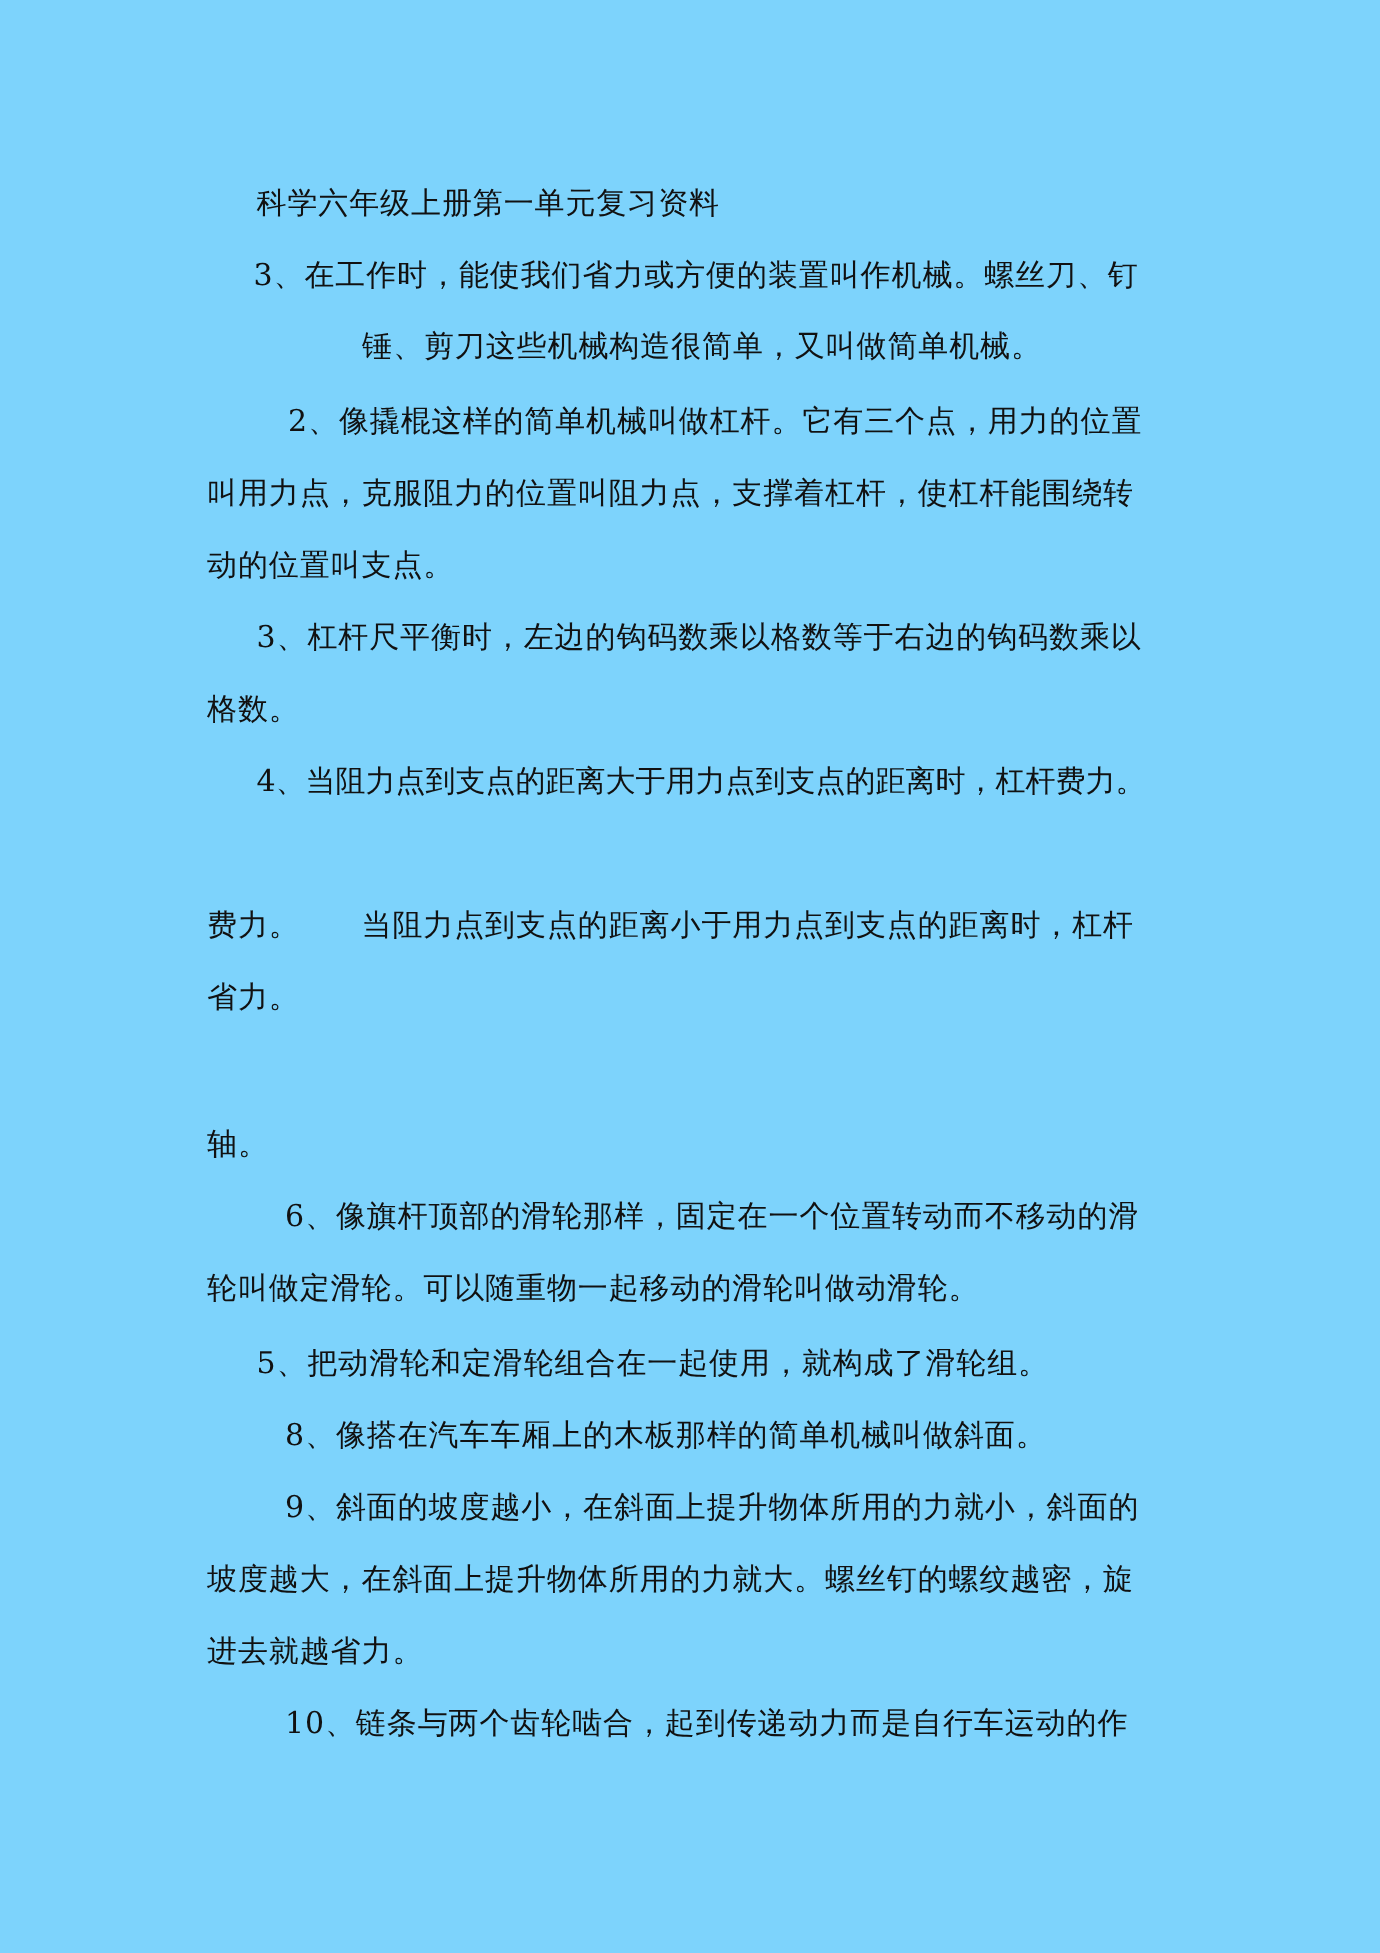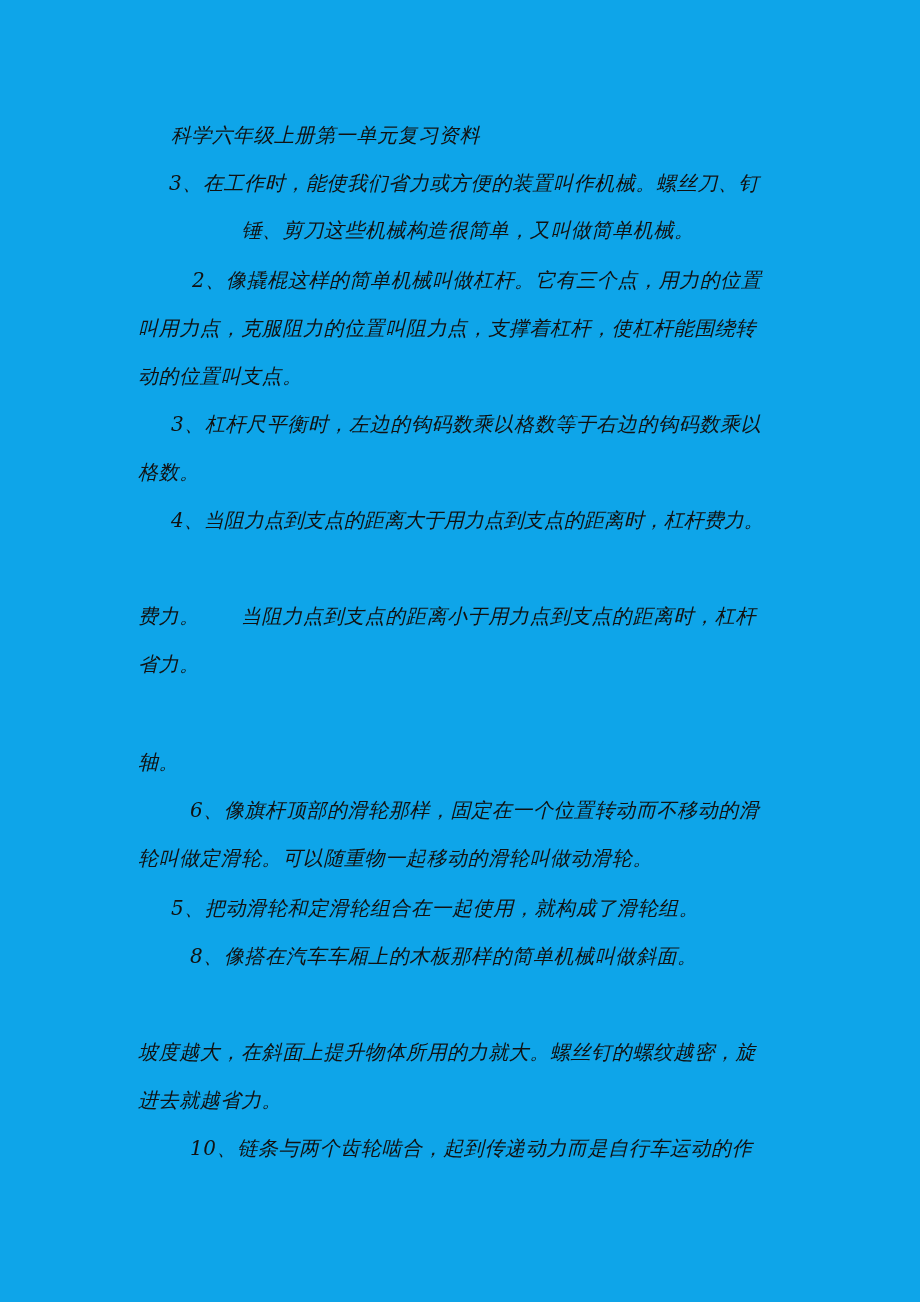--- a/index.html
+++ b/index.html
@@ -14,22 +14,21 @@
     overflow: hidden;
     font-family: "DejaVu Serif", "Liberation Serif", serif;
     color: #111111;
   }
   .page {
     position: absolute;
     left: 0;
     top: 0;
     width: 920px;
     height: 1302px;
-    background: #0ea5e9;
-    font-style: italic;
+    background: #7dd3fc;
   }
   .line {
     position: absolute;
     left: 138px;
     width: 660px;
     font-size: 20px;
     line-height: 24px;
     white-space: nowrap;
     letter-spacing: 0.6px;
   }
@@ -56,17 +55,18 @@
 
   <div class="line" style="top:750px;">轴。</div>
 
   <div class="line" style="top:798px; left:190px;">6、像旗杆顶部的滑轮那样，固定在一个位置转动而不移动的滑</div>
   <div class="line" style="top:846px;">轮叫做定滑轮。可以随重物一起移动的滑轮叫做动滑轮。</div>
 
   <div class="line" style="top:896px; left:171px;">5、把动滑轮和定滑轮组合在一起使用，就构成了滑轮组。</div>
 
   <div class="line" style="top:944px; left:190px;">8、像搭在汽车车厢上的木板那样的简单机械叫做斜面。</div>
 
+  <div class="line" style="top:992px; left:190px;">9、斜面的坡度越小，在斜面上提升物体所用的力就小，斜面的</div>
   <div class="line" style="top:1040px;">坡度越大，在斜面上提升物体所用的力就大。螺丝钉的螺纹越密，旋</div>
   <div class="line" style="top:1088px;">进去就越省力。</div>
 
   <div class="line" style="top:1136px; left:190px;">10、链条与两个齿轮啮合，起到传递动力而是自行车运动的作</div>
 </div>
 
 </body></html>

